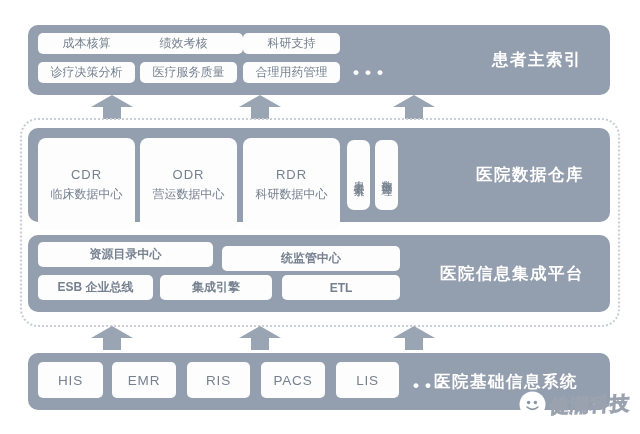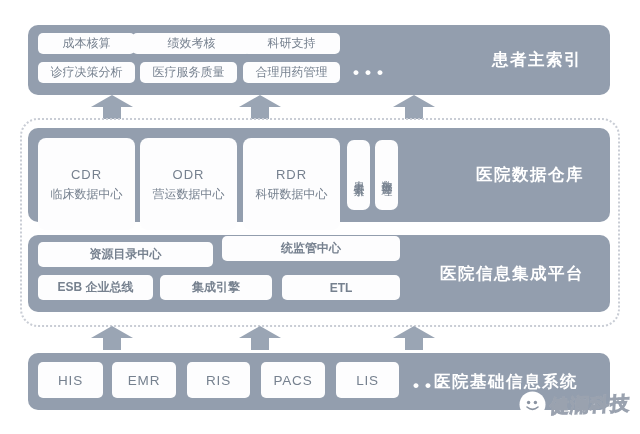--- a/index.html
+++ b/index.html
@@ -36,21 +36,21 @@
   .brand-name{font-size:19px;font-weight:bold;color:#c8cdd6;-webkit-text-stroke:1px #9aa2af;
     letter-spacing:1px;transform:skewX(-6deg) rotate(-2deg);white-space:nowrap;}
 </style>
 </head>
 <body>
 
 <div class="canvas">
 
   <div class="band" style="left:28px;top:25px;width:582px;height:70px">
     <div class="wbox tb" style="left:10px;top:8px;width:97px">成本核算</div>
-    <div class="wbox tb" style="left:104px;top:8px;width:119px">绩效考核</div>
+    <div class="wbox tb" style="left:96px;top:8px;width:119px">绩效考核</div>
     <div class="wbox tb" style="left:215px;top:8px;width:97px">科研支持</div>
     <div class="wbox tb" style="left:10px;top:37px;width:97px">诊疗决策分析</div>
     <div class="wbox tb" style="left:112px;top:37px;width:97px">医疗服务质量</div>
     <div class="wbox tb" style="left:215px;top:37px;width:97px">合理用药管理</div>
     <div class="dots" style="left:325px;top:37px;height:21px">•••</div>
     <div class="band-label" style="right:28px">患者主索引</div>
   </div>
 
   <div class="arrow" style="left:91px;top:95px">
     <div class="head"></div>
@@ -80,21 +80,21 @@
       <div class="abbr">RDR</div>
       <div class="cname">科研数据中心</div>
     </div>
     <div class="wbox vbox" style="left:319px">患者主索引</div>
     <div class="wbox vbox" style="left:347px">主数据管理</div>
     <div class="band-label" style="right:26px">医院数据仓库</div>
   </div>
 
   <div class="band" style="left:28px;top:235px;width:582px;height:77px">
     <div class="wbox ib" style="left:10px;top:7px;width:175px">资源目录中心</div>
-    <div class="wbox ib" style="left:194px;top:1px;width:178px">统监管中心</div>
+    <div class="wbox ib" style="left:194px;top:11px;width:178px">统监管中心</div>
     <div class="wbox ib" style="left:10px;top:40px;width:115px">ESB 企业总线</div>
     <div class="wbox ib" style="left:132px;top:40px;width:112px">集成引擎</div>
     <div class="wbox ib" style="left:254px;top:40px;width:118px">ETL</div>
     <div class="band-label" style="right:26px">医院信息集成平台</div>
   </div>
 
   <div class="arrow" style="left:91px;top:326px">
     <div class="head"></div>
     <div class="stem"></div>
   </div>

